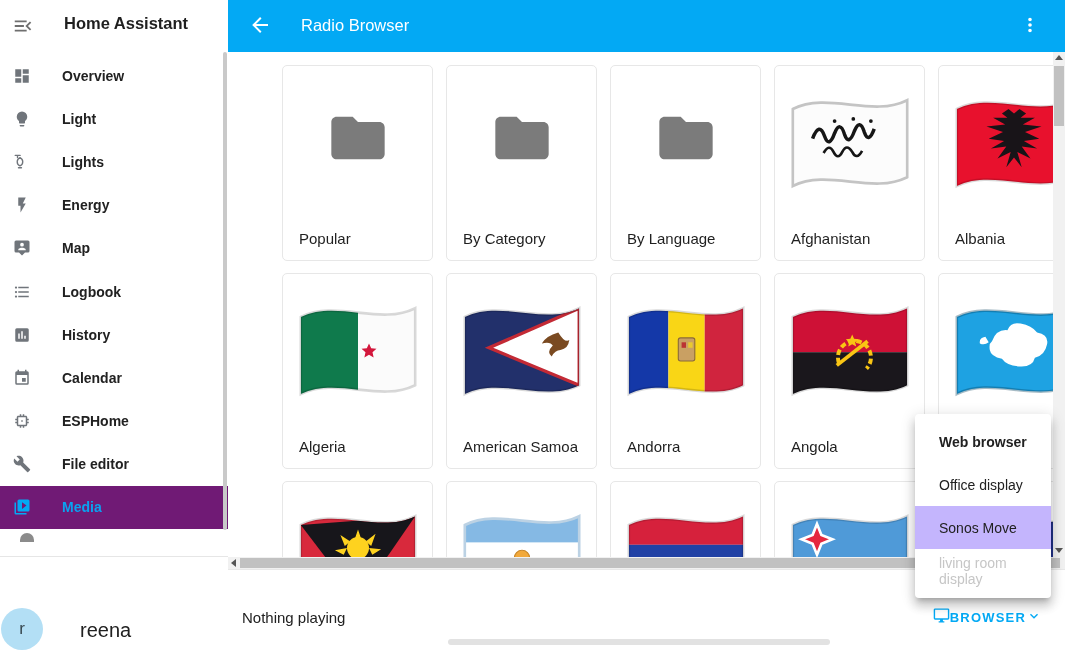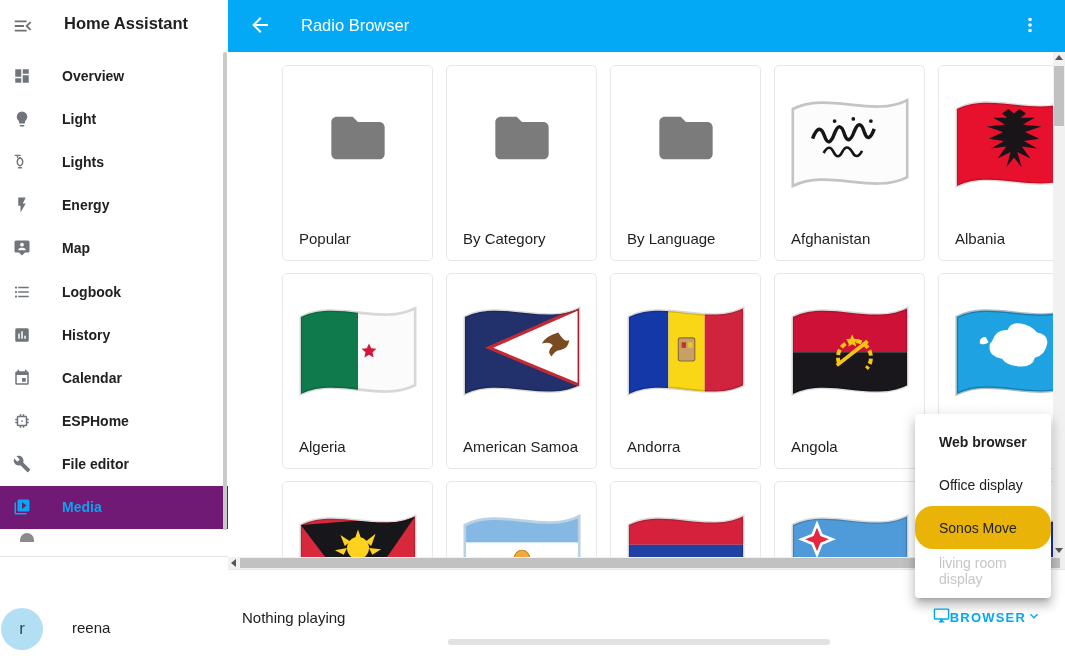--- a/index.html
+++ b/index.html
@@ -17,21 +17,21 @@
   .side-label{margin-left:31px;font-size:14px;font-weight:600;color:#212121;}
   .side-item.active .side-label{color:#0ba2f0;}
   .partial-icon{position:absolute;left:20px;top:533px;width:14px;height:9px;background:#8b8b8b;
                 border-radius:7px 7px 0 0;}
   .side-scroll-thumb{position:absolute;left:223px;top:52px;width:4px;height:478px;background:#c9c9c9;border-radius:2px;}
   .sb-divider{position:absolute;left:0;top:556px;width:228px;border-top:1px solid #e6e6e6;}
   .notif-row{position:absolute;left:0;top:562px;width:228px;height:44px;display:flex;align-items:center;cursor:pointer;}
   .user-row{position:absolute;left:0;top:606px;width:228px;height:46px;cursor:pointer;}
   .avatar{position:absolute;left:1px;top:2px;width:42px;height:42px;border-radius:50%;background:#b3dff5;
           color:#37474f;font-size:17px;display:flex;align-items:center;justify-content:center;}
-  .user-name{position:absolute;left:72px;top:13px;font-size:15px;color:#212121;}
+  .user-name{position:absolute;left:80px;top:13px;font-size:20px;color:#212121;}
   
   .topbar{position:absolute;left:228px;top:0;width:837px;height:52px;background:#03a9f4;z-index:6;}
   .back-btn{position:absolute;left:20px;top:13px;width:24px;height:24px;cursor:pointer;}
   .topbar-title{position:absolute;left:73px;top:16px;color:#fff;font-size:16.5px;font-weight:400;}
   .overflow-btn{position:absolute;right:24px;top:14px;width:22px;height:22px;cursor:pointer;}
   
   .content{position:absolute;left:228px;top:51px;width:837px;height:518px;background:#fff;overflow:hidden;z-index:1;margin-left:40px;}
   .grid{position:absolute;left:14px;top:14px;display:grid;grid-template-columns:repeat(5,151px);
         grid-auto-rows:196px;gap:12px 13px;}
   .card{position:relative;background:#fff;border:1px solid #e7e7e7;border-radius:5px;cursor:pointer;box-sizing:border-box;}
@@ -52,21 +52,21 @@
               border-top:1px solid #e8e8e8;z-index:2;}
   .now-playing{position:absolute;left:14px;top:39px;font-size:15px;color:#212121;}
   .cast-btn{position:absolute;right:23px;top:37px;display:flex;align-items:center;gap:0;color:#03a9f4;cursor:pointer;}
   .cast-label{font-size:13px;font-weight:700;letter-spacing:1.2px;}
   .bottom-thumb{position:absolute;left:220px;top:69px;width:382px;height:6px;background:#e2e2e2;border-radius:3px;cursor:pointer;}
   
   .device-menu{position:absolute;left:915px;top:414px;width:136px;background:#fff;border-radius:4px;z-index:20;
      padding:6px 0;box-shadow:0 5px 5px -3px rgba(0,0,0,.2),0 8px 10px 1px rgba(0,0,0,.14),0 3px 14px 2px rgba(0,0,0,.12);}
   .menu-item{height:43px;display:flex;align-items:center;padding-left:24px;font-size:14px;color:#212121;cursor:pointer;}
   .m-selected{font-weight:700;}
-  .m-hover{background:#eab308;border-radius:18px;}
+  .m-hover{background:#c4b5fd;}
   .m-disabled{color:#c6c6c6;cursor:default;}
 </style>
 </head>
 <body>
 
 <div id="app">
 
   <nav class="sidebar">
     <div class="sidebar-header">
       <span class="menu-toggle" id="menu-toggle"><svg width="22" height="22" viewBox="0 0 24 24">

